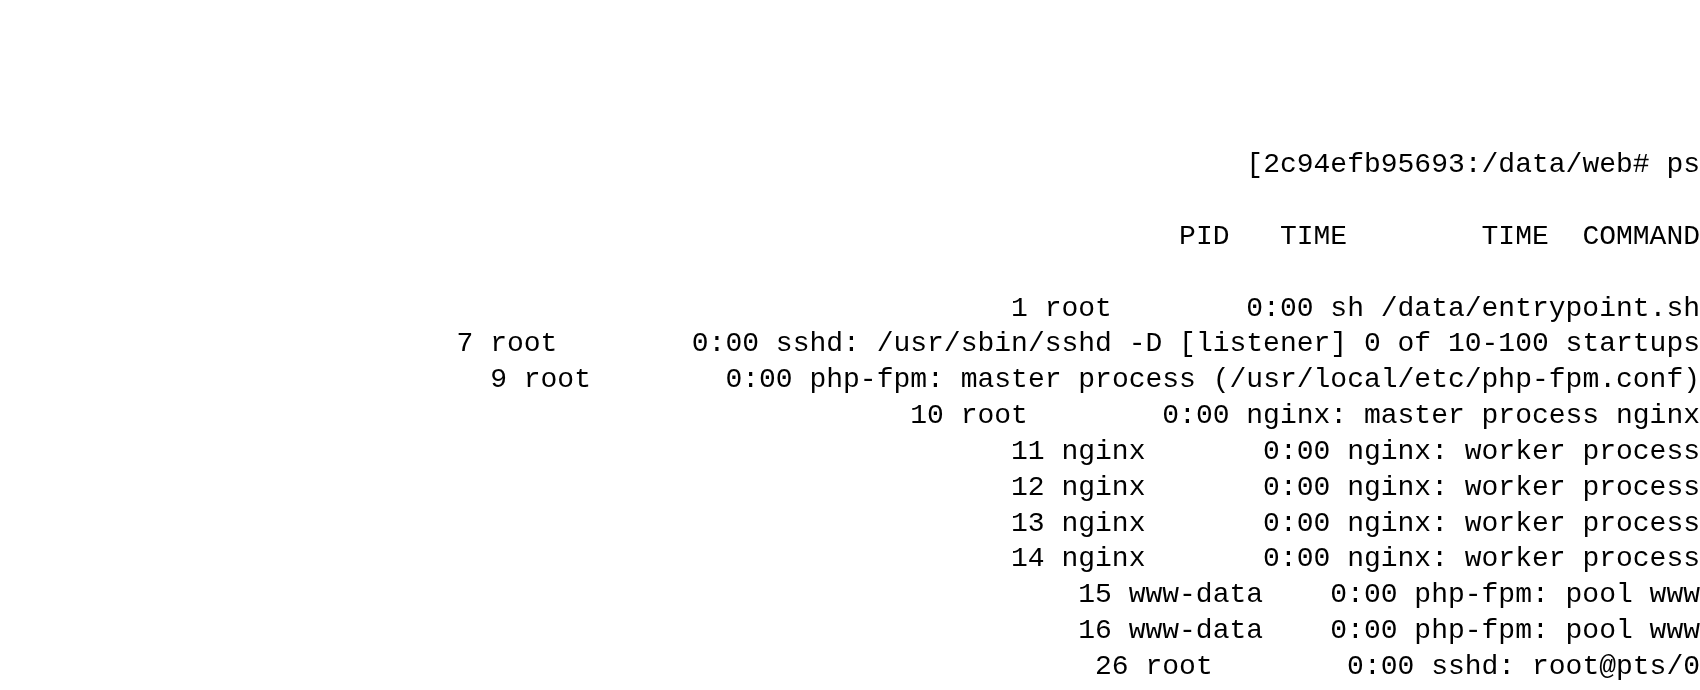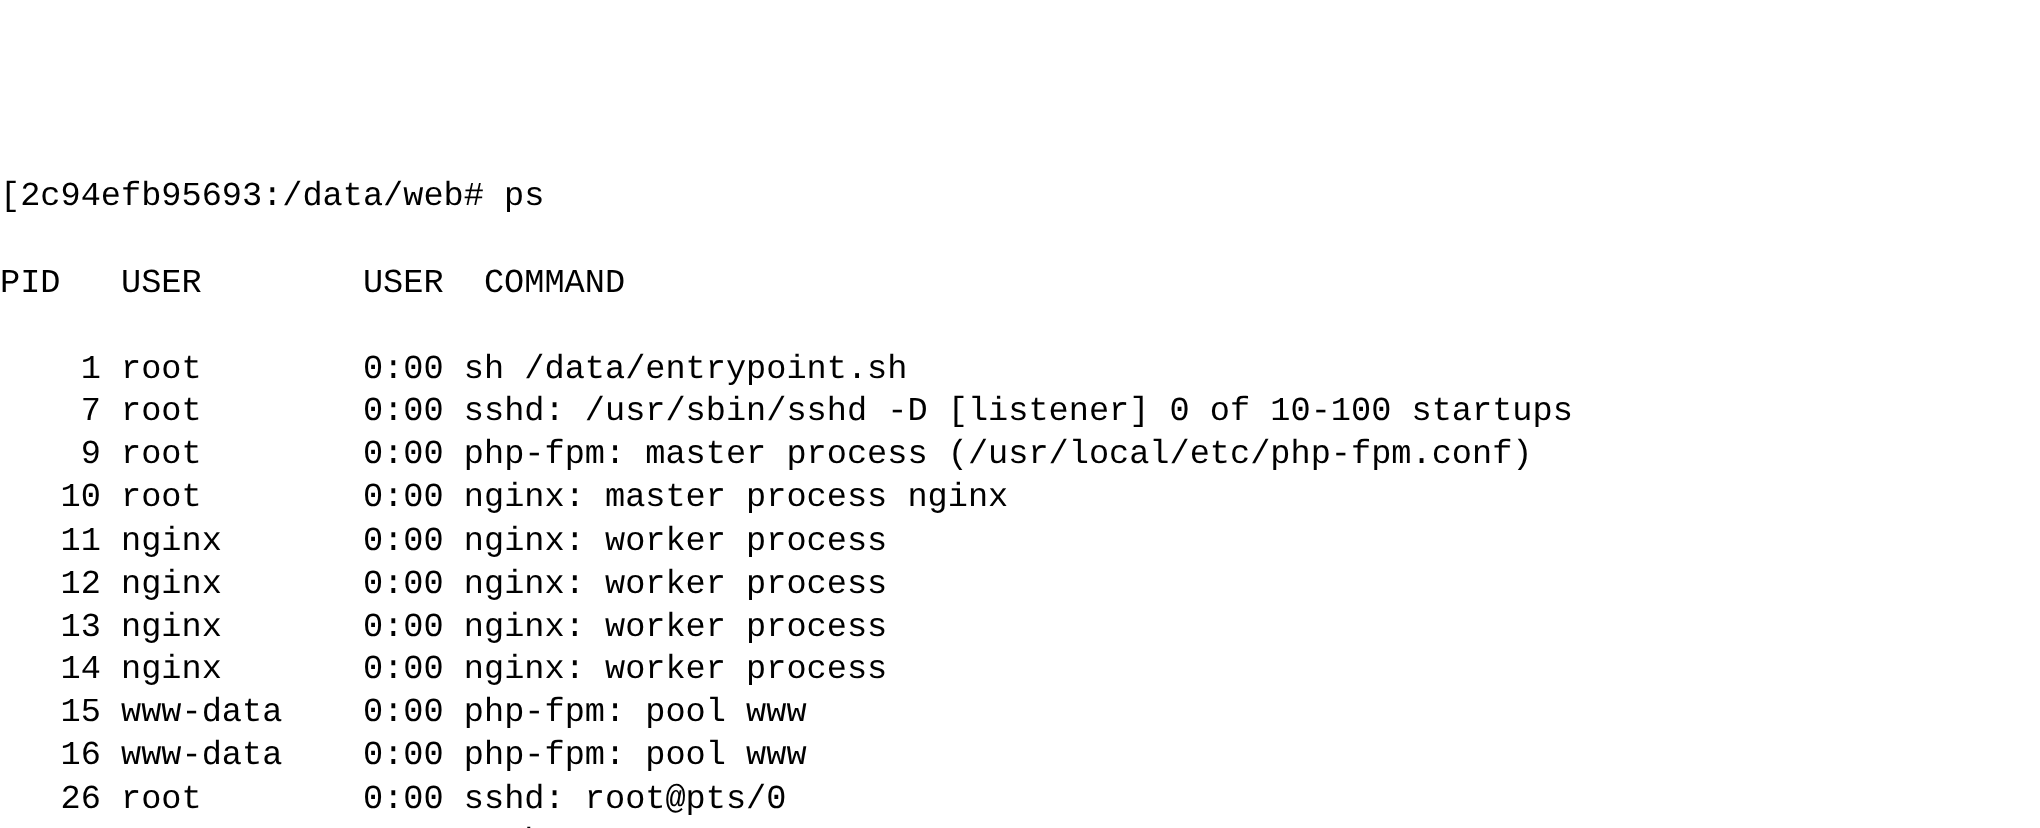--- a/index.html
+++ b/index.html
@@ -14,28 +14,29 @@
       font-size: 28px;
       line-height: 1.28;
       padding: 4px 0 0 0;
       width: 1700px;
       height: 690px;
       overflow: hidden;
       white-space: pre;
     }
     .line {
       white-space: pre;
+      text-align: right;
     }
     .bracket {
       display: inline;
     }
   </style>
 </head>
 <body>
 
 
 
 <div class="line"><span class="bracket">[</span><span>2c94efb95693:/data/web# </span><span>ps</span></div>
-<div class="line" id="header-line">PID   USER        USER  COMMAND</div>
+<div class="line" id="header-line">PID   TIME        TIME  COMMAND</div>
 <div id="rows"><div class="line"><span>    1</span> <span>root     </span> <span>  0:00</span> <span>sh /data/entrypoint.sh</span></div><div class="line"><span>    7</span> <span>root     </span> <span>  0:00</span> <span>sshd: /usr/sbin/sshd -D [listener] 0 of 10-100 startups</span></div><div class="line"><span>    9</span> <span>root     </span> <span>  0:00</span> <span>php-fpm: master process (/usr/local/etc/php-fpm.conf)</span></div><div class="line"><span>   10</span> <span>root     </span> <span>  0:00</span> <span>nginx: master process nginx</span></div><div class="line"><span>   11</span> <span>nginx    </span> <span>  0:00</span> <span>nginx: worker process</span></div><div class="line"><span>   12</span> <span>nginx    </span> <span>  0:00</span> <span>nginx: worker process</span></div><div class="line"><span>   13</span> <span>nginx    </span> <span>  0:00</span> <span>nginx: worker process</span></div><div class="line"><span>   14</span> <span>nginx    </span> <span>  0:00</span> <span>nginx: worker process</span></div><div class="line"><span>   15</span> <span>www-data </span> <span>  0:00</span> <span>php-fpm: pool www</span></div><div class="line"><span>   16</span> <span>www-data </span> <span>  0:00</span> <span>php-fpm: pool www</span></div><div class="line"><span>   26</span> <span>root     </span> <span>  0:00</span> <span>sshd: root@pts/0</span></div><div class="line"><span>   28</span> <span>root     </span> <span>  0:00</span> <span>-ash</span></div></div>
 
 
 
 
 </body></html>

